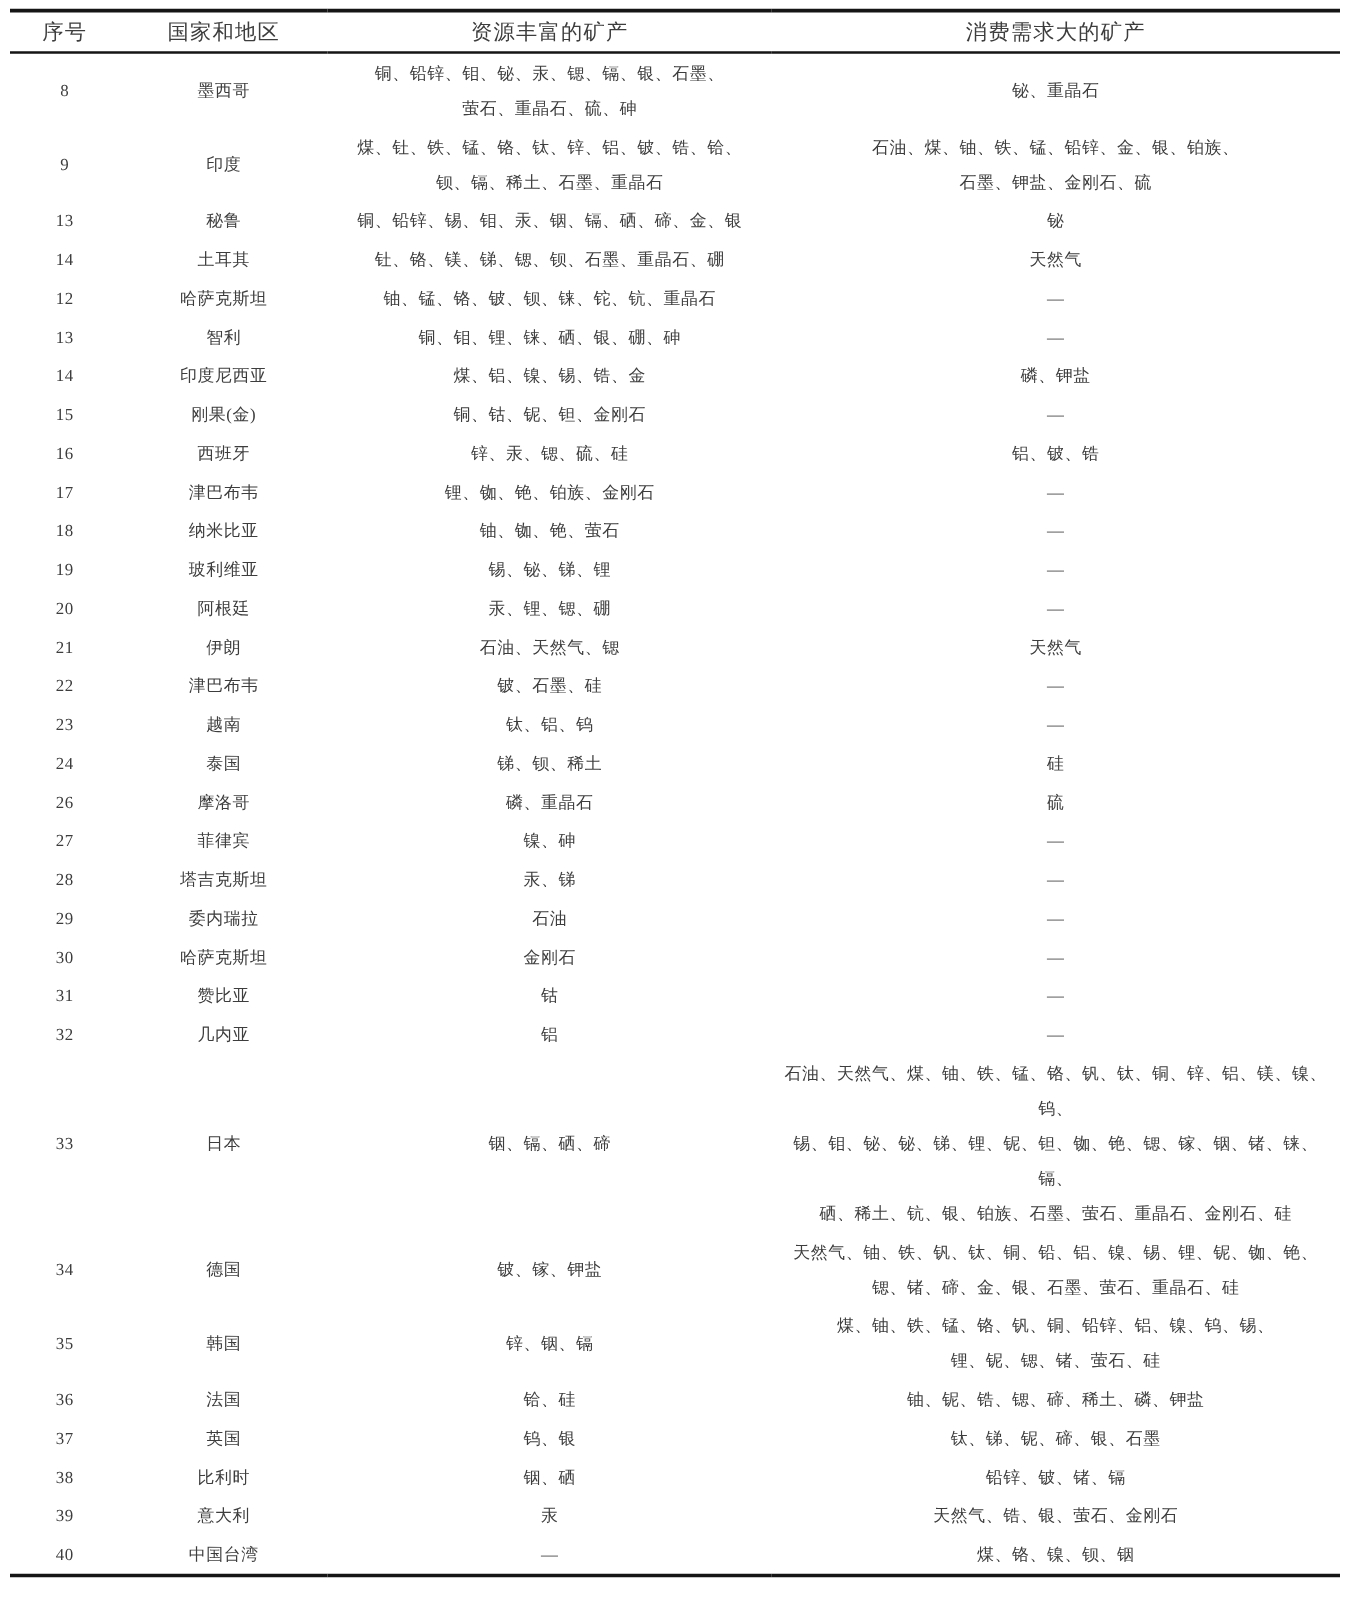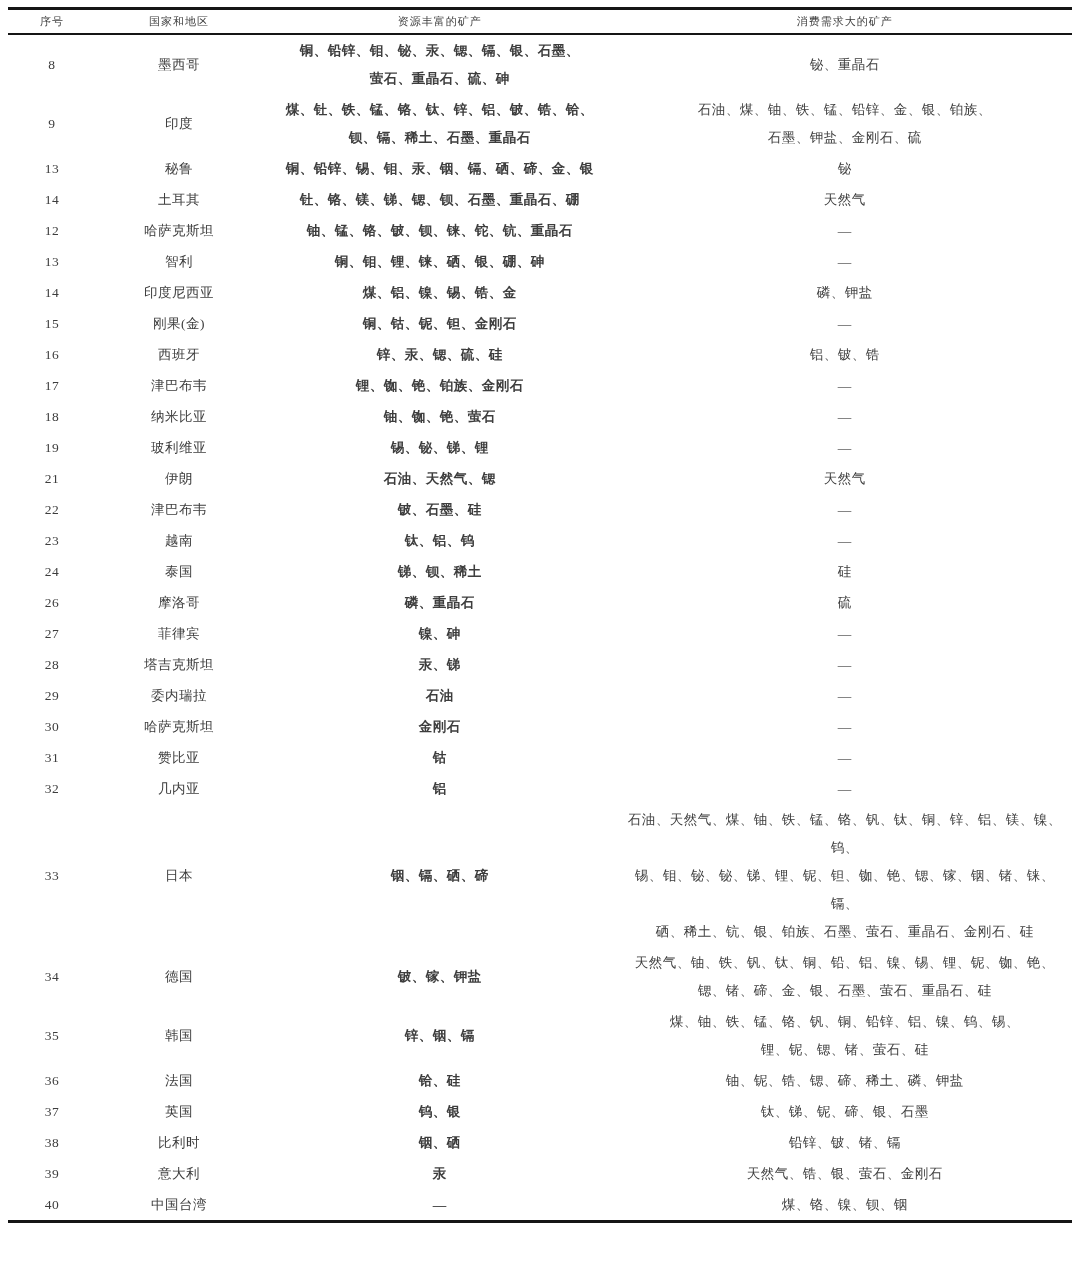--- a/index.html
+++ b/index.html
@@ -15,38 +15,38 @@
   .doc-table {
     width: 1064px;
     margin: 7px 8px 0 8px;
     border-collapse: collapse;
     border-top: 3px solid #151515;
     border-bottom: 3px solid #151515;
     table-layout: fixed;
   }
   .doc-table thead th {
     font-weight: normal;
-    font-size: 11px;
+    font-size: 17px;
     padding: 4px 2px;
     border-bottom: 2px solid #151515;
     text-align: center;
     letter-spacing: 1px;
   }
   .doc-table td {
     font-size: 13.5px;
     line-height: 28px;
     padding: 1.5px 6px;
     text-align: center;
     vertical-align: middle;
     white-space: pre-line;
     letter-spacing: 0.5px;
   }
   .col-no     { width: 8%; }
   .col-country{ width: 15.5%; }
-  .col-rich   { width: 33.5%; font-weight: bold; }
+  .col-rich   { width: 33.5%; }
   .col-demand { width: 43%; }
 </style>
 </head>
 <body>
 
 <table class="doc-table">
   <thead>
     <tr>
       <th class="col-no">序号</th>
       <th class="col-country">国家和地区</th>
@@ -124,20 +124,26 @@
     <td class="col-rich">铀、铷、铯、萤石</td>
     <td class="col-demand">—</td>
   </tr>
       <tr>
     <td class="col-no">19</td>
     <td class="col-country">玻利维亚</td>
     <td class="col-rich">锡、铋、锑、锂</td>
     <td class="col-demand">—</td>
   </tr>
       <tr>
+    <td class="col-no">20</td>
+    <td class="col-country">阿根廷</td>
+    <td class="col-rich">汞、锂、锶、硼</td>
+    <td class="col-demand">—</td>
+  </tr>
+      <tr>
     <td class="col-no">21</td>
     <td class="col-country">伊朗</td>
     <td class="col-rich">石油、天然气、锶</td>
     <td class="col-demand">天然气</td>
   </tr>
       <tr>
     <td class="col-no">22</td>
     <td class="col-country">津巴布韦</td>
     <td class="col-rich">铍、石墨、硅</td>
     <td class="col-demand">—</td>

